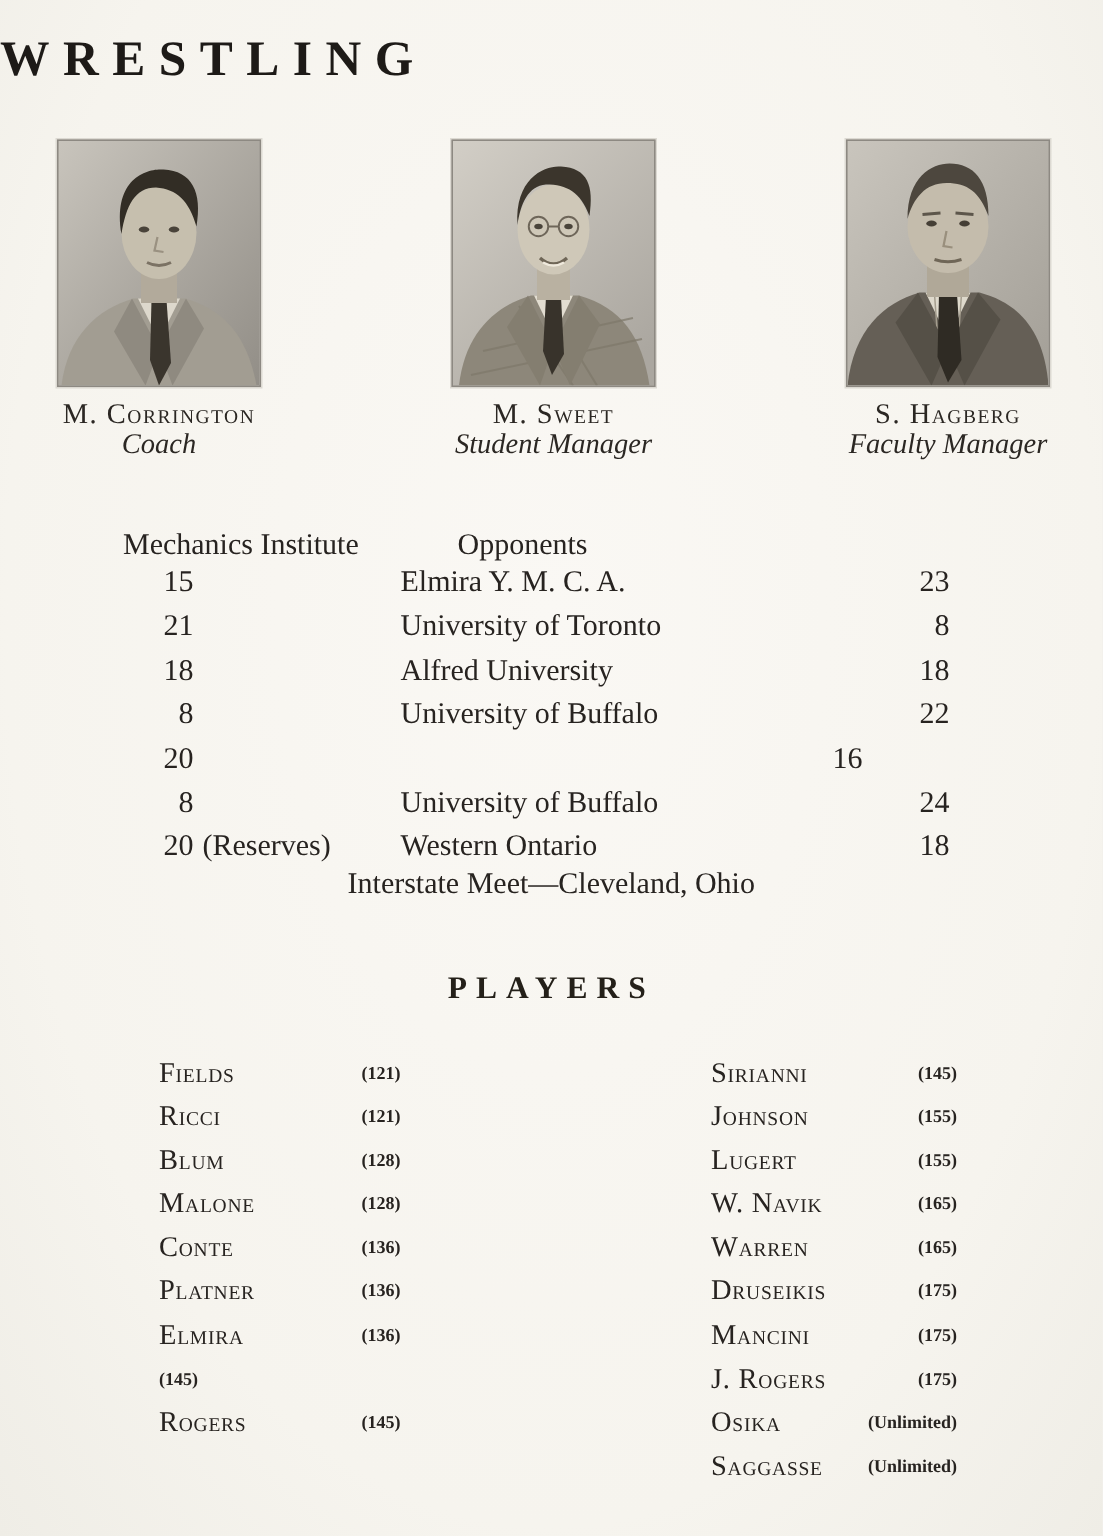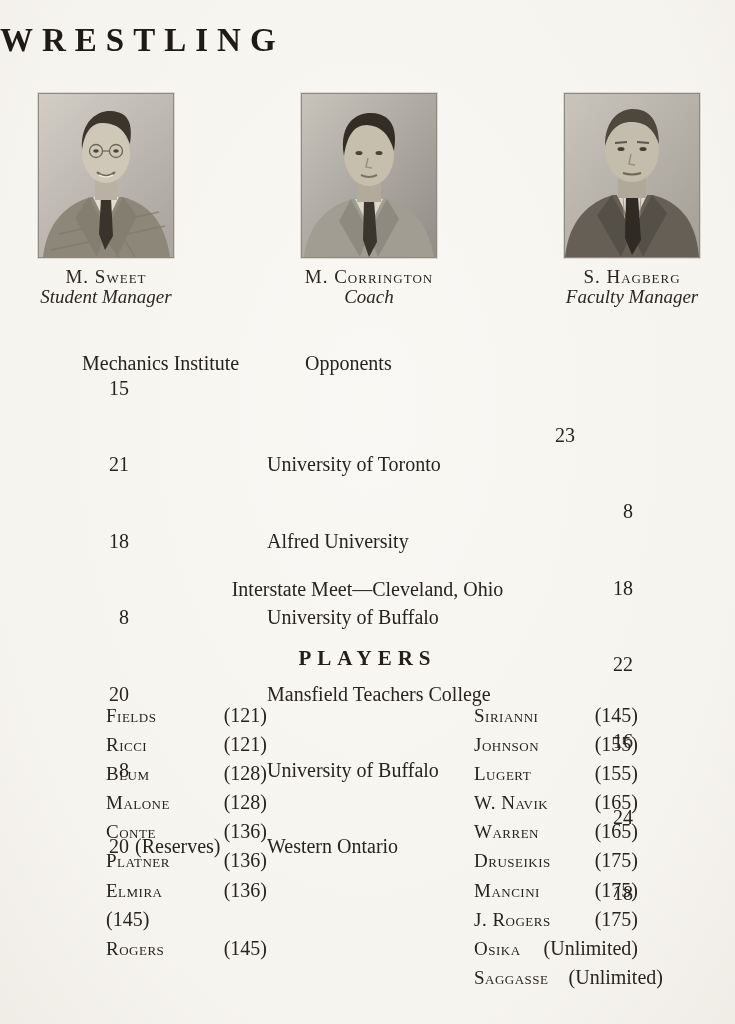--- a/index.html
+++ b/index.html
@@ -85,21 +85,21 @@
   }
   .home-cell { white-space: nowrap; }
   .home-score {
     display: inline-block;
     width: 22px;
     margin-left: 25px;
     text-align: right;
   }
   .home-note { margin-left: 6px; }
   .home-note:empty { margin-left: 0; }
-  .opp-score-cell { text-align: right; padding-right: 2px; margin-top: 47px; }
+  .opp-score-cell { text-align: right; padding-right: 2px; }
   .results-footer {
     position: absolute;
     top: 577px;
     left: 0; right: 0;
     text-align: center;
     font-size: 20px;
     line-height: 24px;
   }
 
   
@@ -126,30 +126,60 @@
     justify-content: space-between;
     line-height: 29.1px;
     white-space: nowrap;
     gap: 20px;
   }
   .player-name {
     font-variant: small-caps;
     font-size: 19px;
     letter-spacing: 0.5px;
   }
-  .player-weight { font-size: 20px; }
+  .player-weight { font-size: 12px; font-weight: bold; }
 </style>
 </head>
 <body>
 
 <div class="page">
 
   <h1 class="page-title">WRESTLING</h1>
 
   <div class="staff-row">
+
+    <figure class="staff-card">
+      <div class="photo">
+        <svg width="134" height="163" viewBox="0 0 134 163" xmlns="http://www.w3.org/2000/svg">
+          <defs>
+            <linearGradient id="bg1" x1="0" y1="0" x2="1" y2="1">
+              <stop offset="0" stop-color="#c8c4bc"></stop>
+              <stop offset="1" stop-color="#928e87"></stop>
+            </linearGradient>
+          </defs>
+          <rect width="134" height="163" fill="url(#bg1)"></rect>
+          <path d="M2,163 C6,130 26,112 50,105 L84,105 C110,112 126,130 132,163 Z" fill="#a29d92"></path>
+          <path d="M53,105 L67,133 L81,105 Z" fill="#ddd8cc"></path>
+          <path d="M49,105 L67,139 L58,163 L37,127 Z" fill="#8f8a80"></path>
+          <path d="M85,105 L67,139 L76,163 L97,125 Z" fill="#8f8a80"></path>
+          <path d="M62,106 L72,106 L75,148 L67,163 L61,146 Z" fill="#3a352d"></path>
+          <path d="M55,84 L79,84 L79,108 L55,108 Z" fill="#b2aa9b"></path>
+          <ellipse cx="67" cy="61" rx="25" ry="31" fill="#c6bfae"></ellipse>
+          <path d="M42,62 C36,26 58,18 70,19 C89,20 96,34 92,57 C87,40 79,32 65,31 C51,31 45,43 42,62 Z" fill="#322d25"></path>
+          <ellipse cx="57" cy="59" rx="3.5" ry="2" fill="#49433a"></ellipse>
+          <ellipse cx="77" cy="59" rx="3.5" ry="2" fill="#49433a"></ellipse>
+          <path d="M66,64 L64,73 L70,74" stroke="#9a9181" fill="none" stroke-width="1.5"></path>
+          <path d="M59,81 Q67,85 75,81" stroke="#7b7264" fill="none" stroke-width="2"></path>
+        </svg>
+      </div>
+      <figcaption class="staff-caption">
+        <div class="staff-name">M. Corrington</div>
+        <div class="staff-role">Coach</div>
+      </figcaption>
+    </figure>
 
     <figure class="staff-card">
       <div class="photo">
         <svg width="134" height="163" viewBox="0 0 134 163" xmlns="http://www.w3.org/2000/svg">
           <defs>
             <linearGradient id="bg2" x1="0" y1="0" x2="0.8" y2="1">
               <stop offset="0" stop-color="#d2cec6"></stop>
               <stop offset="1" stop-color="#aba7a0"></stop>
             </linearGradient>
           </defs>
@@ -175,50 +205,20 @@
       <figcaption class="staff-caption">
         <div class="staff-name">M. Sweet</div>
         <div class="staff-role">Student Manager</div>
       </figcaption>
     </figure>
 
     <figure class="staff-card">
       <div class="photo">
         <svg width="134" height="163" viewBox="0 0 134 163" xmlns="http://www.w3.org/2000/svg">
           <defs>
-            <linearGradient id="bg1" x1="0" y1="0" x2="1" y2="1">
-              <stop offset="0" stop-color="#c8c4bc"></stop>
-              <stop offset="1" stop-color="#928e87"></stop>
-            </linearGradient>
-          </defs>
-          <rect width="134" height="163" fill="url(#bg1)"></rect>
-          <path d="M2,163 C6,130 26,112 50,105 L84,105 C110,112 126,130 132,163 Z" fill="#a29d92"></path>
-          <path d="M53,105 L67,133 L81,105 Z" fill="#ddd8cc"></path>
-          <path d="M49,105 L67,139 L58,163 L37,127 Z" fill="#8f8a80"></path>
-          <path d="M85,105 L67,139 L76,163 L97,125 Z" fill="#8f8a80"></path>
-          <path d="M62,106 L72,106 L75,148 L67,163 L61,146 Z" fill="#3a352d"></path>
-          <path d="M55,84 L79,84 L79,108 L55,108 Z" fill="#b2aa9b"></path>
-          <ellipse cx="67" cy="61" rx="25" ry="31" fill="#c6bfae"></ellipse>
-          <path d="M42,62 C36,26 58,18 70,19 C89,20 96,34 92,57 C87,40 79,32 65,31 C51,31 45,43 42,62 Z" fill="#322d25"></path>
-          <ellipse cx="57" cy="59" rx="3.5" ry="2" fill="#49433a"></ellipse>
-          <ellipse cx="77" cy="59" rx="3.5" ry="2" fill="#49433a"></ellipse>
-          <path d="M66,64 L64,73 L70,74" stroke="#9a9181" fill="none" stroke-width="1.5"></path>
-          <path d="M59,81 Q67,85 75,81" stroke="#7b7264" fill="none" stroke-width="2"></path>
-        </svg>
-      </div>
-      <figcaption class="staff-caption">
-        <div class="staff-name">M. Corrington</div>
-        <div class="staff-role">Coach</div>
-      </figcaption>
-    </figure>
-
-    <figure class="staff-card">
-      <div class="photo">
-        <svg width="134" height="163" viewBox="0 0 134 163" xmlns="http://www.w3.org/2000/svg">
-          <defs>
             <linearGradient id="bg3" x1="0" y1="0" x2="1" y2="1">
               <stop offset="0" stop-color="#c9c5bd"></stop>
               <stop offset="1" stop-color="#a39f97"></stop>
             </linearGradient>
           </defs>
           <rect width="134" height="163" fill="url(#bg3)"></rect>
           <path d="M0,163 C4,126 24,108 48,101 L88,101 C114,108 130,126 134,163 Z" fill="#65605700"></path>
           <path d="M0,163 C4,126 24,108 48,101 L88,101 C114,108 131,126 134,163 Z" fill="#655f56"></path>
           <path d="M52,101 L67,132 L82,101 Z" fill="#ded9cc"></path>
           <path d="M58,102 L60,130 M64,103 L66,131 M70,103 L68,131 M76,102 L74,130" stroke="#a49d8e" stroke-width="1" fill="none"></path>
@@ -245,40 +245,40 @@
 
   <div class="results">
     <div class="results-header">
       <div>Mechanics Institute</div>
       <div class="opponents-header">Opponents</div>
       <div></div>
     </div>
 
     <div class="result-row">
       <div class="home-cell"><span class="home-score">15</span><span class="home-note"></span></div>
+      <div>Elmira Y. M. C. A.</div>
       <div class="opp-score-cell">23</div>
     </div>
     <div class="result-row">
       <div class="home-cell"><span class="home-score">21</span><span class="home-note"></span></div>
       <div>University of Toronto</div>
       <div class="opp-score-cell">8</div>
     </div>
     <div class="result-row">
       <div class="home-cell"><span class="home-score">18</span><span class="home-note"></span></div>
       <div>Alfred University</div>
       <div class="opp-score-cell">18</div>
     </div>
     <div class="result-row">
       <div class="home-cell"><span class="home-score">8</span><span class="home-note"></span></div>
       <div>University of Buffalo</div>
       <div class="opp-score-cell">22</div>
     </div>
     <div class="result-row">
       <div class="home-cell"><span class="home-score">20</span><span class="home-note"></span></div>
-      <div>Mansfield Teachers College</div>
       <div class="opp-score-cell">16</div>
     </div>
     <div class="result-row">
       <div class="home-cell"><span class="home-score">8</span><span class="home-note"></span></div>
       <div>University of Buffalo</div>
       <div class="opp-score-cell">24</div>
     </div>
     <div class="result-row">
       <div class="home-cell"><span class="home-score">20</span><span class="home-note">(Reserves)</span></div>
       <div>Western Ontario</div>

